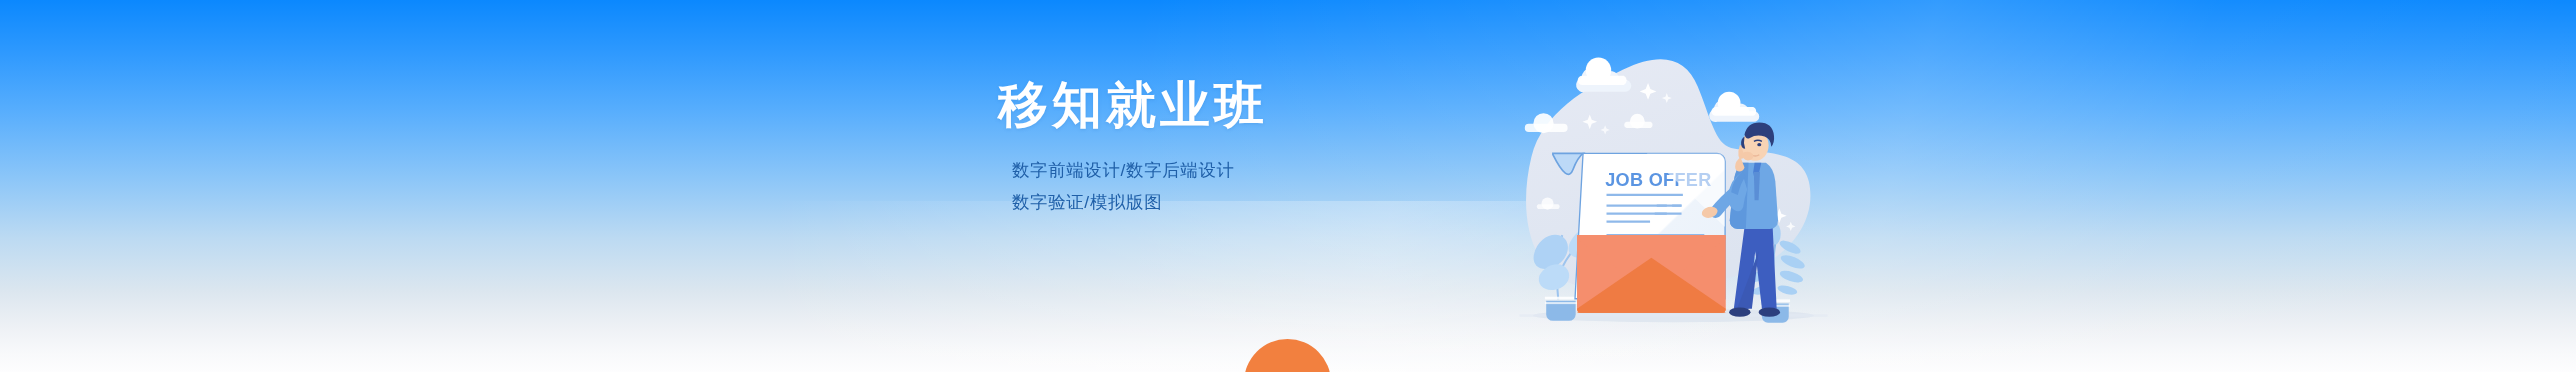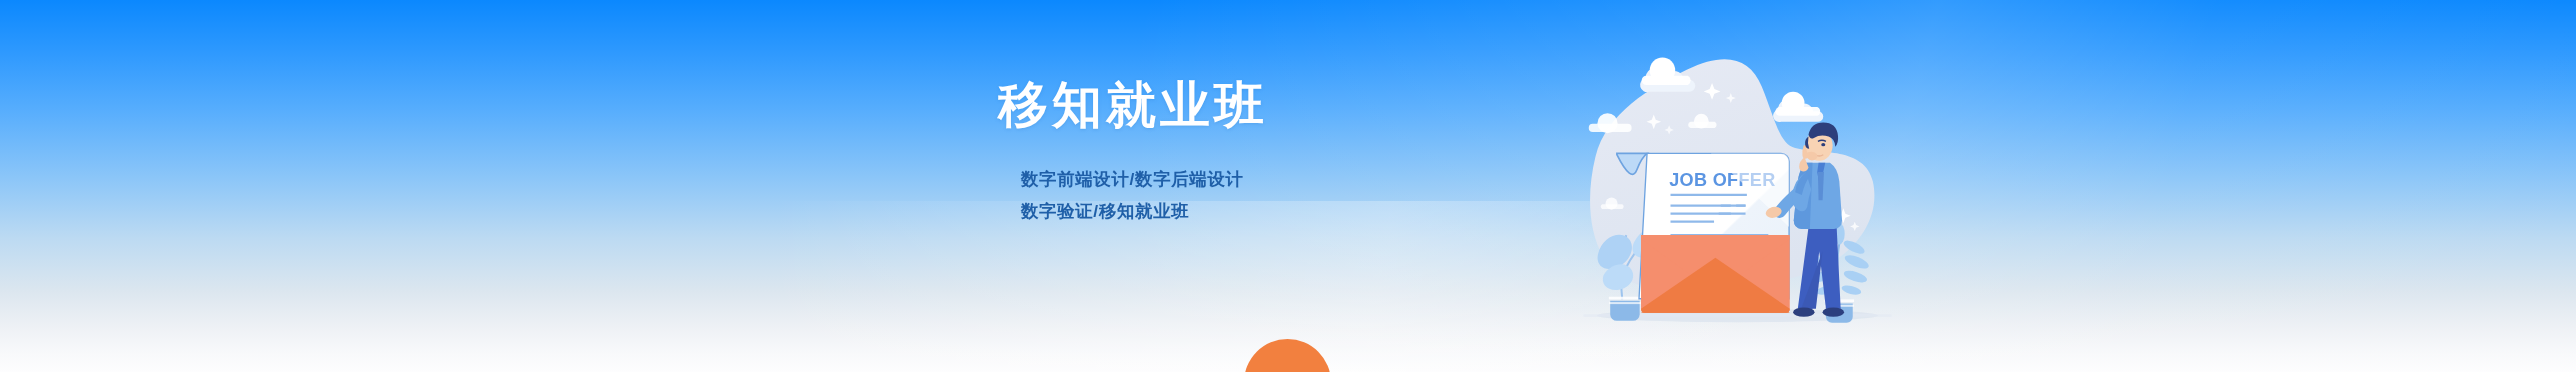--- a/index.html
+++ b/index.html
@@ -71,24 +71,23 @@
     margin: 0;
     padding-top: 20px;
     font-size: 17.4px;
     font-weight: 400;
     color: #ffffff;
     letter-spacing: 1px;
     white-space: nowrap;
     opacity: 0.97;
   }
   .hero-lines {
-    margin: 15px;
+    margin: 6px;
     padding-top: 17.4px;
     list-style: none;
-    font-weight: bold;
   }
   .hero-line {
     font-size: 17.4px;
     color: #1f5fa8;
     letter-spacing: 0.7px;
     line-height: 1.82;
     padding-left: 8px;
     white-space: nowrap;
   }
 
@@ -99,42 +98,42 @@
     top: 339px;
     width: 87px;
     height: 87px;
     border-radius: 50%;
     background: #f2803f;
   }
 
   
   .illustration {
     position: absolute;
-    left: 1570px;
+    left: 1506px;
     top: 25.5px;
     width: 335px;
     height: 315px;
   }
   .illustration svg { display:block; width:100%; height:100%; }
 </style>
 </head>
 <body>
 
 <div class="banner">
 
   <div class="bg-wash"></div>
   <div class="bg-wash-2"></div>
 
   <div class="text-block">
     <h1 class="hero-title">移知就业班</h1>
 
 
     <div class="hero-lines">
       <div class="hero-line">数字前端设计/数字后端设计</div>
-      <div class="hero-line">数字验证/移知就业班</div>
+      <div class="hero-line">数字验证/模拟版图</div>
     </div>
   </div>
 
   <div class="orange-dot"></div>
 
   <div class="illustration">
     <svg viewBox="0 0 500 470" xmlns="http://www.w3.org/2000/svg">
       <defs>
         <linearGradient id="blobGrad" x1="0" y1="0" x2="0.4" y2="1">
           <stop offset="0%" stop-color="#e6eaf4"></stop>

